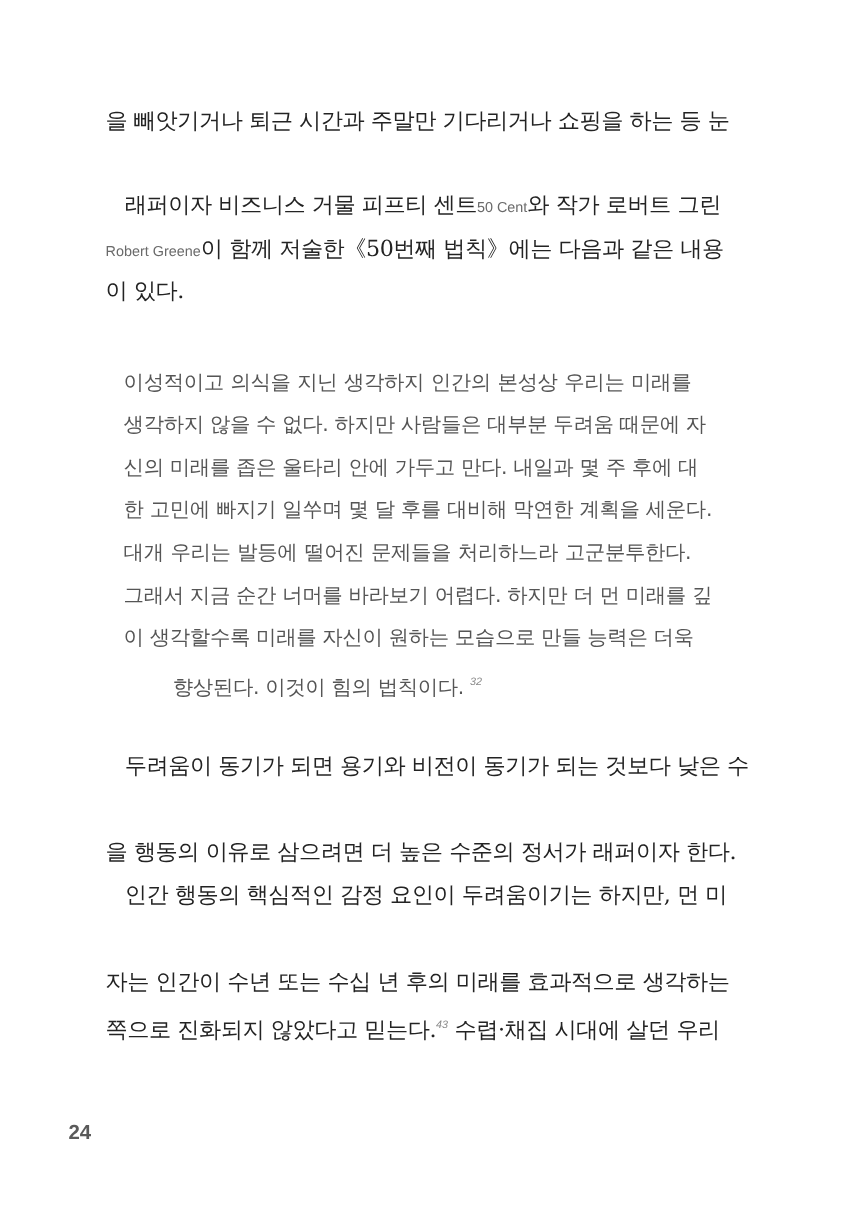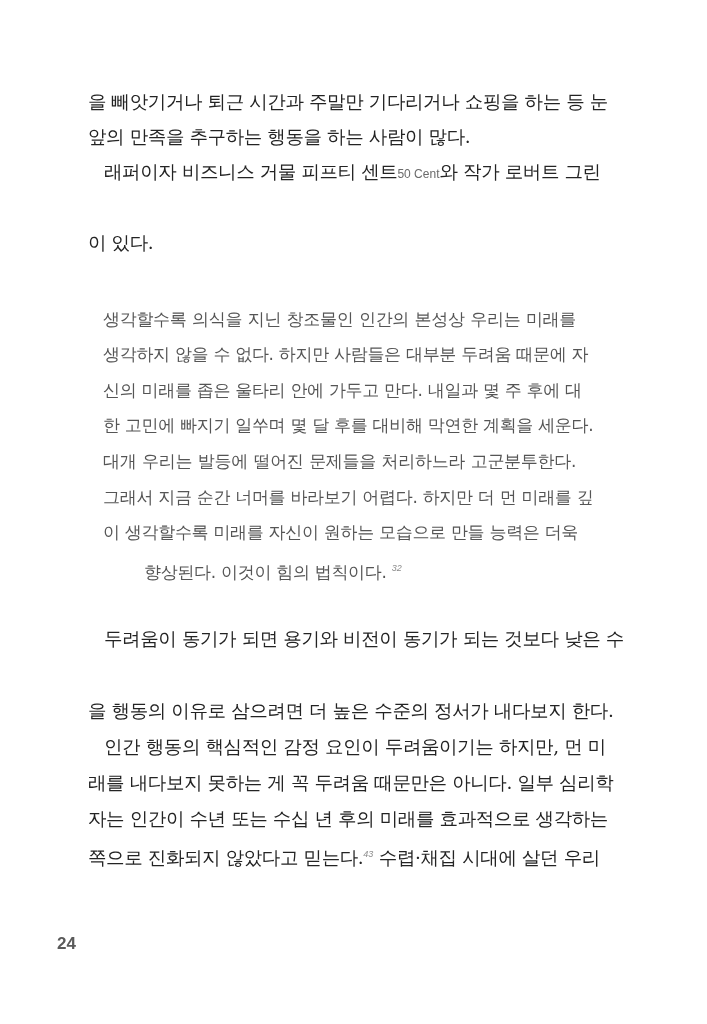--- a/index.html
+++ b/index.html
@@ -72,45 +72,46 @@
       font-size: 17px;
       color: #5a5a5a;
     }
   </style>
 </head>
 <body>
 
 <div class="page">
 
   <div class="line body-text" style="top:90px;">을 빼앗기거나 퇴근 시간과 주말만 기다리거나 쇼핑을 하는 등 눈</div>
-  <div class="line body-text last" style="top:125px;">앞의 만족을 추구하는 행동을 하는 사람이 많다.</div>
 
   <div class="line body-text indent" style="top:160px;">
     <span>래퍼이자 비즈니스 거물 피프티 센트</span><span class="latin">50 Cent</span><span>와 작가 로버트 그린</span>
   </div>
+  <div class="line body-text" style="top:196px;">
+    <span class="latin">Robert Greene</span><span>이 함께 저술한《50번째 법칙》에는 다음과 같은 내용</span>
+  </div>
   <div class="line body-text last" style="top:231px;">이 있다.</div>
 
   <div>
-    <div class="line quote-text" style="top:307px;">생각할수록 의식을 지닌 창조물인 인간의 본성상 우리는 미래를</div>
+    <div class="line quote-text" style="top:307px;">이성적이고 의식을 지닌 생각하지 인간의 본성상 우리는 미래를</div>
     <div class="line quote-text" style="top:342px;">생각하지 않을 수 없다. 하지만 사람들은 대부분 두려움 때문에 자</div>
     <div class="line quote-text" style="top:378px;">신의 미래를 좁은 울타리 안에 가두고 만다. 내일과 몇 주 후에 대</div>
     <div class="line quote-text" style="top:413px;">한 고민에 빠지기 일쑤며 몇 달 후를 대비해 막연한 계획을 세운다.</div>
     <div class="line quote-text" style="top:449px;">대개 우리는 발등에 떨어진 문제들을 처리하느라 고군분투한다.</div>
     <div class="line quote-text" style="top:485px;">그래서 지금 순간 너머를 바라보기 어렵다. 하지만 더 먼 미래를 깊</div>
     <div class="line quote-text" style="top:520px;">이 생각할수록 미래를 자신이 원하는 모습으로 만들 능력은 더욱</div>
     <div class="line quote-text last" style="top:556px;margin-left:41px;">
       <span>향상된다. 이것이 힘의 법칙이다.</span>
       <span class="sup">32</span>
     </div>
   </div>
 
   <div class="line body-text indent" style="top:627px;">두려움이 동기가 되면 용기와 비전이 동기가 되는 것보다 낮은 수</div>
-  <div class="line body-text" style="top:699px;">을 행동의 이유로 삼으려면 더 높은 수준의 정서가 내다보지 한다.</div>
+  <div class="line body-text" style="top:699px;">을 행동의 이유로 삼으려면 더 높은 수준의 정서가 래퍼이자 한다.</div>
 
   <div class="line body-text indent" style="top:735px;">인간 행동의 핵심적인 감정 요인이 두려움이기는 하지만, 먼 미</div>
-  <div class="line body-text" style="top:771px;">래를 내다보지 못하는 게 꼭 두려움 때문만은 아니다. 일부 심리학</div>
   <div class="line body-text" style="top:807px;">자는 인간이 수년 또는 수십 년 후의 미래를 효과적으로 생각하는</div>
   <div class="line body-text" style="top:842px;">
     <span>쪽으로 진화되지 않았다고 믿는다.</span><span class="sup">43</span><span> 수렵·채집 시대에 살던 우리</span>
   </div>
 
   <div class="page-number">24</div>
 </div>
 
 </body></html>

